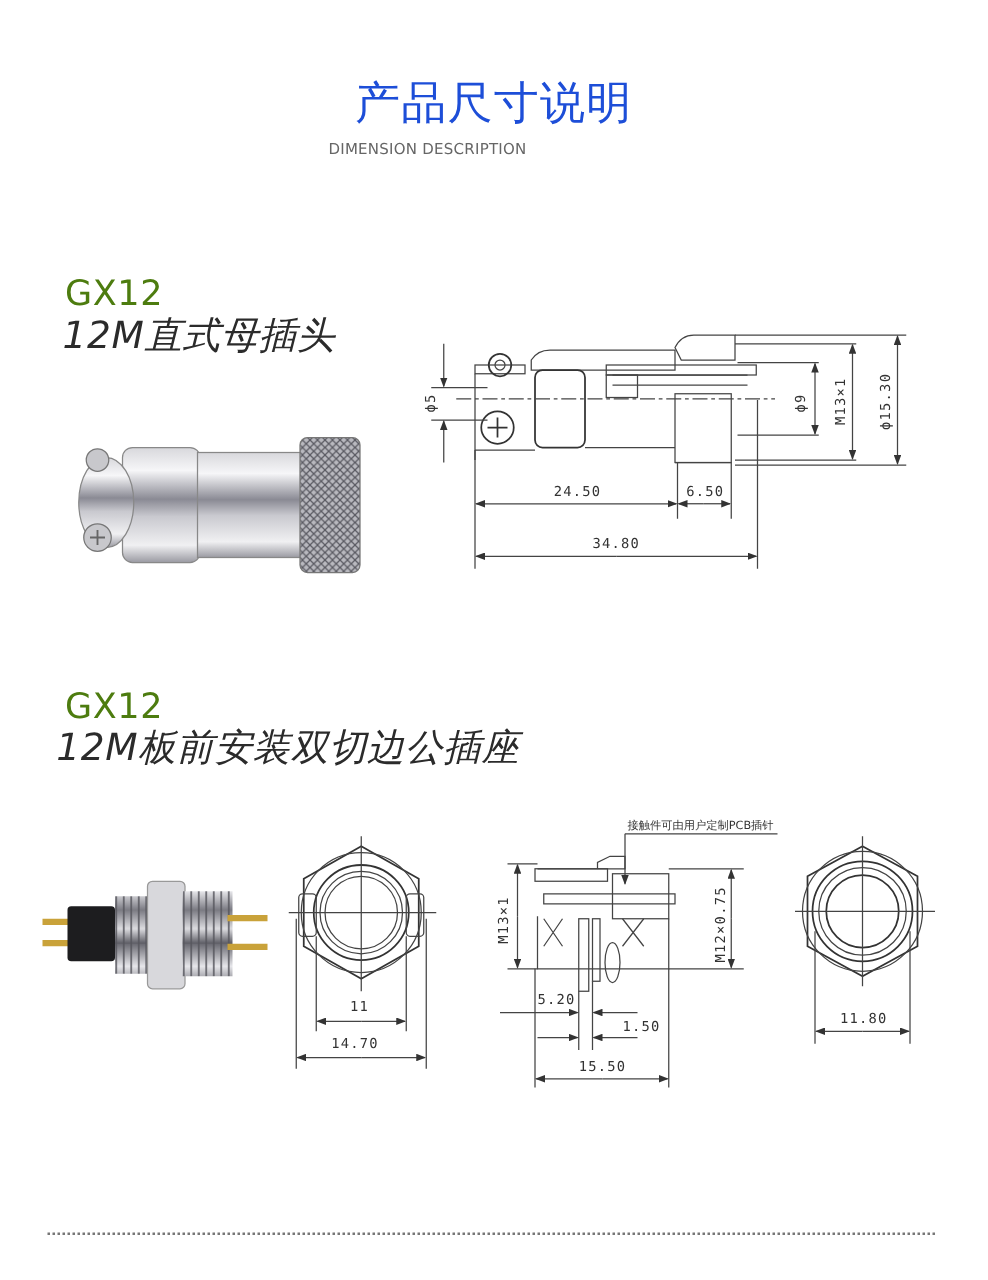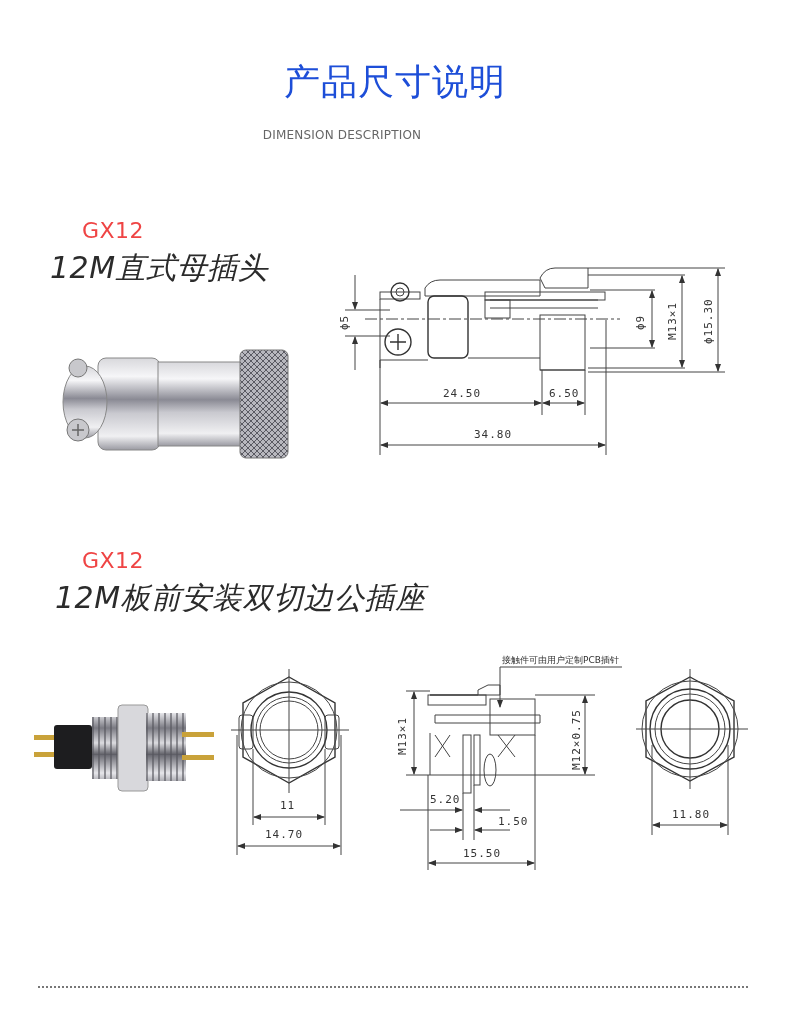--- a/index.html
+++ b/index.html
@@ -1,21 +1,21 @@
 <!DOCTYPE html>
 <html><head>
 <meta charset="utf-8">
 <style>
   html, body { margin: 0; padding: 0; background: #ffffff; }
   body { width: 790px; height: 1024px; position: relative; overflow: hidden;
          font-family: "DejaVu Sans", "Liberation Sans", sans-serif; color: #2b2b2b; }
   .abs { position: absolute; }
   .title { left: 0; width: 790px; top: 58px; text-align: center; font-size: 36px; font-weight: 500; color: #1d4ed8; letter-spacing: 1px; }
-  .subtitle { left: 0; width: 684px; top: 128px; text-align: center; font-size: 12px; color: #666; letter-spacing: 0.2px; }
-  .model { font-size: 22px; color: #ef4444; letter-spacing: 0.5px; margin-left: 30px; }
+  .subtitle { left: 0; width: 684px; top: 112px; text-align: center; font-size: 12px; color: #666; letter-spacing: 0.2px; }
+  .model { font-size: 28px; color: #4d7c0f; letter-spacing: 0.5px; }
   .pname { font-size: 30px; color: #2b2b2b; letter-spacing: 0.5px; font-style: italic; }
   .dim { font-family: "DejaVu Sans Mono", "Liberation Mono", monospace; font-size: 11px; fill: #333; letter-spacing: 1px; }
   svg { position: absolute; overflow: visible; }
   .ln { stroke: #444; stroke-width: 1; fill: none; }
   .thk { stroke: #333; stroke-width: 1.4; fill: none; }
   .divider { left: 38px; width: 710px; top: 986px; border-top: 2px dotted #777; }
 </style>
 </head>
 <body>
 
@@ -103,21 +103,21 @@
   <path d="M233 143 L213 143" class="ln" marker-end="url(#arr)"></path>
     <path d="M233 143 L254 143" class="ln" marker-end="url(#arr)"></path>
   <path d="M163 185 L51 185" class="ln" marker-end="url(#arr)"></path>
     <path d="M163 185 L275 185" class="ln" marker-end="url(#arr)"></path>
   <text class="dim" x="113" y="137">24.50</text>
   <text class="dim" x="219" y="137">6.50</text>
   <text class="dim" x="144" y="178">34.80</text>
 </svg>
 
 <div class="abs model" style="left:52px; top:548px;">GX12</div>
-<div class="abs pname" style="left:55px; top:578px;">12M板前安装双切边公插座</div>
+<div class="abs pname" style="left:45px; top:578px;">12M板前安装双切边公插座</div>
 
 <svg style="left:30px; top:695px;" width="190" height="110">
   <defs>
     <linearGradient id="chrome2" x1="0" y1="0" x2="0" y2="1">
       <stop offset="0" stop-color="#6a6a72"></stop>
       <stop offset="0.3" stop-color="#e6e6ea"></stop>
       <stop offset="0.55" stop-color="#7a7a82"></stop>
       <stop offset="0.8" stop-color="#dcdce0"></stop>
       <stop offset="1" stop-color="#5a5a62"></stop>
     </linearGradient>

